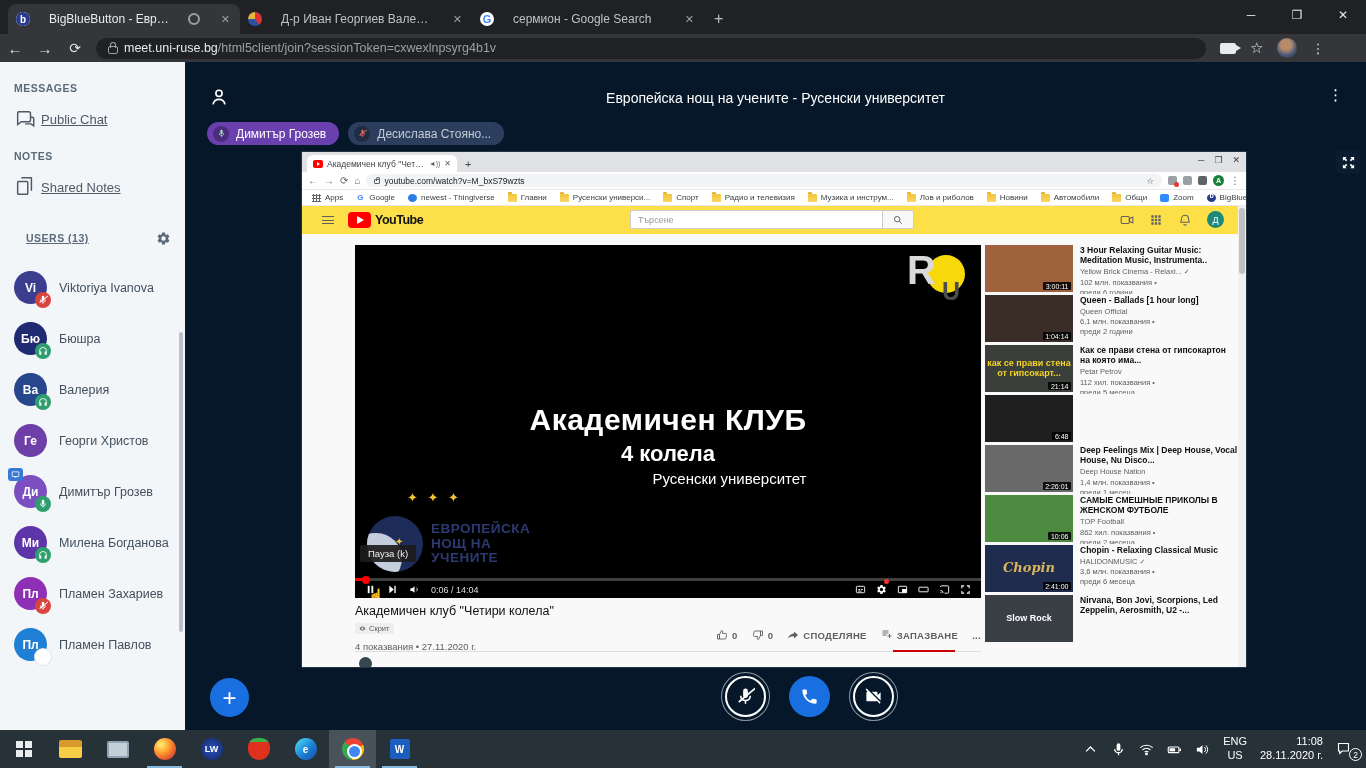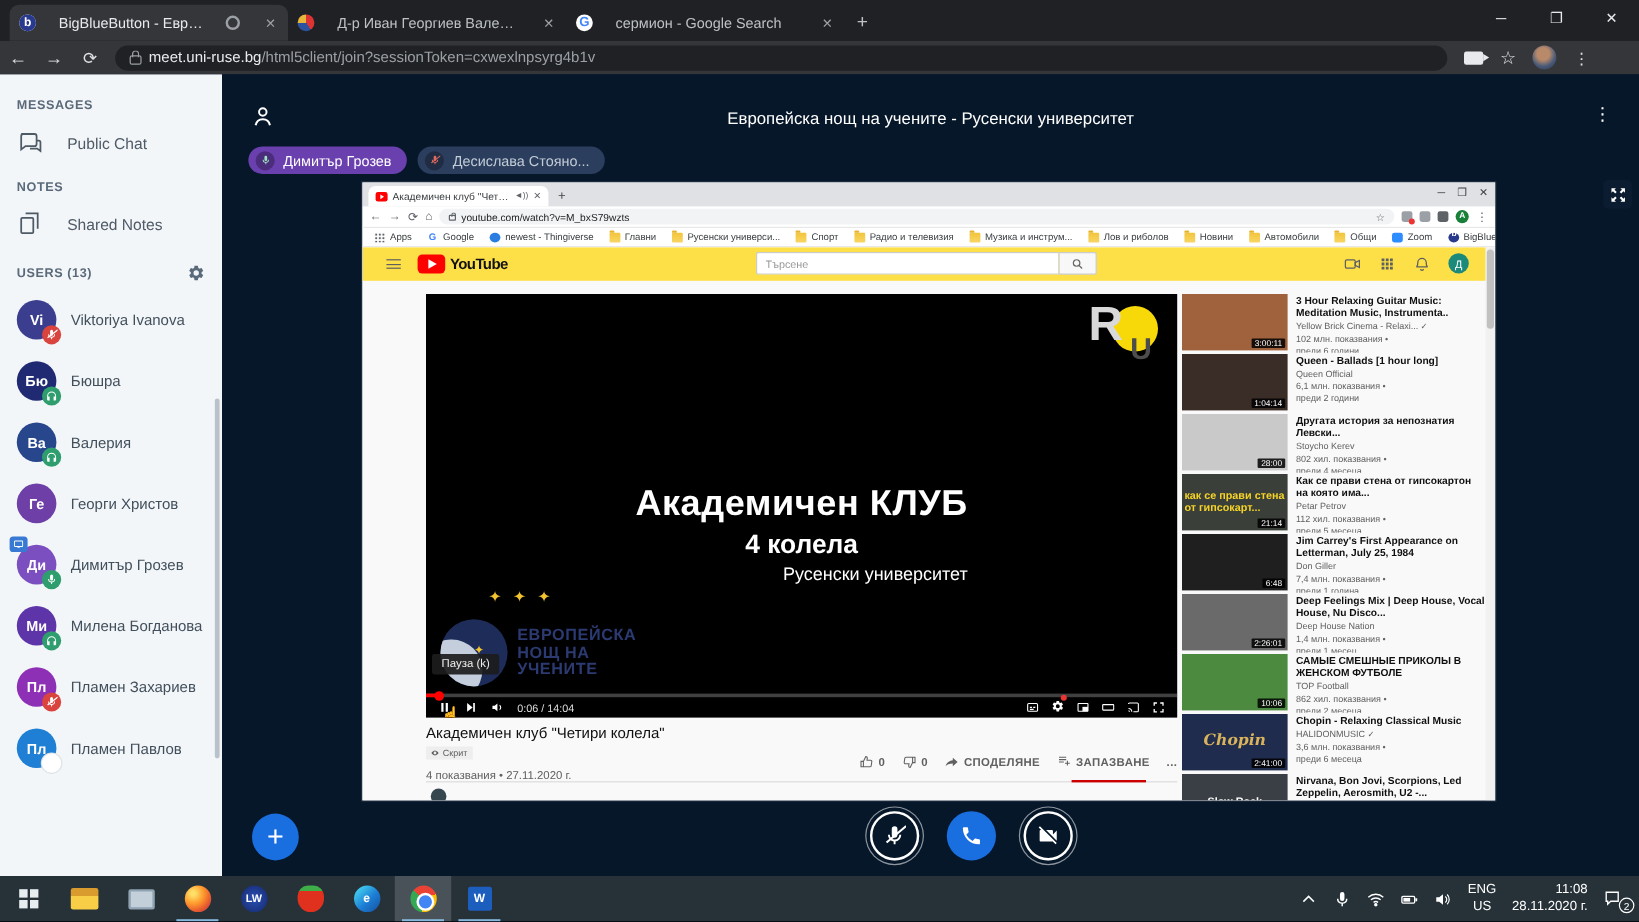--- a/index.html
+++ b/index.html
@@ -45,21 +45,21 @@
   .cam-ic::after { content:""; position:absolute; right:-5px; top:2px; border-left:5px solid #e8eaed;
     border-top:3px solid transparent; border-bottom:3px solid transparent; }
   .star-ic { color:#dfe1e5; font-size:15px; }
   .prof-av { width:20px; height:20px; border-radius:50%;
     background:radial-gradient(circle at 45% 35%, #b98a6a 30%, #4a5a78 60%, #243044); }
   .dots-v { color:#dfe1e5; font-size:13px; letter-spacing:0; margin-right:12px; }
 
   
   .sidebar { position:absolute; left:0; top:62px; width:185px; height:668px; background:#f3f6f9; overflow:hidden; }
   .panel-label { margin:20px 0 0 14px; font-size:10.5px; font-weight:bold; color:#5a6a7a; letter-spacing:.5px; }
-  .panel-row { display:flex; align-items:center; gap:20px; margin:14px 0 0 14px; color:#4e5a66; font-size:13px; }
+  .panel-row { display:flex; align-items:center; gap:5px; margin:14px 0 0 14px; color:#4e5a66; font-size:13px;text-decoration:underline; }
   .users-head { display:flex; align-items:center; justify-content:space-between; margin:22px 14px 6px 14px; }
   .userlist { position:relative; }
   .user-row { display:flex; align-items:center; gap:12px; height:51px; padding-left:14px; }
   .avatar { position:relative; width:33px; height:33px; border-radius:50%; flex:0 0 33px;
     display:flex; align-items:center; justify-content:center; color:#fff; font-size:12px; font-weight:bold; }
   .uname { font-size:12.5px; color:#42505c; white-space:nowrap; overflow:hidden; text-overflow:ellipsis; max-width:118px; }
   .ubadge { position:absolute; right:-4px; bottom:-4px; width:16px; height:16px; border-radius:50%;
     display:flex; align-items:center; justify-content:center; }
   .ubadge svg { display:none; width:10px; height:10px; }
   .ubadge.v-muted { background:#d9443e; } .ubadge.v-muted .ub-micoff { display:block; }
@@ -210,21 +210,21 @@
   .vact { display:flex; align-items:center; gap:4px; }
   .vdivider { position:absolute; left:0; right:0; top:47px; border-bottom:1px solid #ddd; }
   .redseg { position:absolute; left:538px; width:62px; top:46px; height:2px; background:#c00; }
   .chanav { position:absolute; left:4px; top:53px; width:13px; height:13px; border-radius:50%; background:#37474f; }
 
   
   .sugs { position:absolute; left:683px; top:39px; width:253px; }
   .sug { display:flex; gap:7px; height:49px; margin-bottom:1px; }
   .thumb { position:relative; width:88px; height:47px; flex:0 0 88px; display:flex; align-items:center;
     justify-content:center; overflow:hidden; }
-  .thumb-text { font-size:9px; font-weight:bold; text-align:left; line-height:1.1; padding:0 2px; }
+  .thumb-text { font-size:9px; font-weight:bold; text-align:center; line-height:1.1; padding:0 2px; }
   .thumb-text:empty { display:none; }
   .thumb-text.v-script { font-family:"DejaVu Serif", serif; font-style:italic; font-size:13px; }
   .dur { position:absolute; right:2px; bottom:2px; background:rgba(0,0,0,.85); color:#fff; font-size:7px;
     padding:0.5px 2.5px; border-radius:1px; }
   .dur:empty { display:none; }
   .smeta { flex:1; overflow:hidden; }
   .stitle { font-size:8.5px; font-weight:bold; color:#0f0f0f; line-height:1.2; max-height:21px; overflow:hidden; }
   .schan, .sviews, .sage { font-size:7.5px; color:#606060; line-height:1.35; white-space:nowrap;
     overflow:hidden; text-overflow:ellipsis; }
   .schan { margin-top:2px; }
@@ -329,21 +329,21 @@
     </div>
     <div class="panel-label">NOTES</div>
     <div class="panel-row">
       <svg viewBox="0 0 24 24" width="22" height="22" fill="none" stroke="#4e5a66" stroke-width="1.6">
           <rect x="4" y="6" width="11" height="14" rx="1"></rect>
           <path d="M8 2h11v14"></path>
         </svg>
       <span>Shared Notes</span>
     </div>
     <div class="users-head">
-      <span class="panel-label" style="margin:0;">USERS (13)</span>
+      <span class="panel-label" style="margin:12px;text-decoration:underline;">USERS (13)</span>
       <svg viewBox="0 0 24 24" width="15" height="15" fill="#5a6a7a">
           <path d="M19.14 12.94c.04-.3.06-.61.06-.94 0-.32-.02-.64-.07-.94l2.03-1.58c.18-.14.23-.41.12-.61l-1.92-3.32c-.12-.22-.37-.29-.59-.22l-2.39.96c-.5-.38-1.03-.7-1.62-.94l-.36-2.54c-.04-.24-.24-.41-.48-.41h-3.84c-.24 0-.43.17-.47.41l-.36 2.54c-.59.24-1.13.57-1.62.94l-2.39-.96c-.22-.08-.47 0-.59.22L2.74 8.87c-.12.21-.08.47.12.61l2.03 1.58c-.05.3-.09.63-.09.94s.02.64.07.94l-2.03 1.58c-.18.14-.23.41-.12.61l1.92 3.32c.12.22.37.29.59.22l2.39-.96c.5.38 1.03.7 1.62.94l.36 2.54c.05.24.24.41.48.41h3.84c.24 0 .44-.17.47-.41l.36-2.54c.59-.24 1.13-.56 1.62-.94l2.39.96c.22.08.47 0 .59-.22l1.92-3.32c.12-.22.07-.47-.12-.61l-2.01-1.58zM12 15.6A3.6 3.6 0 1 1 12 8.4a3.6 3.6 0 0 1 0 7.2z"></path>
         </svg>
     </div>
     <div class="userlist">
 
         <div class="user-row">
           <div class="avatar" style="background: rgb(59, 62, 143);">
             <span>Vi</span>
 
@@ -773,56 +773,38 @@
                 <span class="dur">1:04:14</span>
               </div>
               <div class="smeta">
                 <div class="stitle">Queen - Ballads [1 hour long]</div>
                 <div class="schan"><span>Queen Official</span></div>
                 <div class="sviews">6,1 млн. показвания •</div>
                 <div class="sage">преди 2 години</div>
               </div>
             </div>
 
-            <div class="sug">
-              <div class="thumb" style="background: rgb(201, 201, 201);">
-
-                <span class="dur">28:00</span>
-              </div>
-              <div class="smeta">
-                <div class="stitle">Другата история за непознатия Левски...</div>
-                <div class="schan"><span>Stoycho Kerev</span></div>
-                <div class="sviews">802 хил. показвания •</div>
-                <div class="sage">преди 4 месеца</div>
-              </div>
-            </div>
 
             <div class="sug">
               <div class="thumb" style="background: rgb(58, 63, 58);">
                 <span class="thumb-text" style="color: rgb(245, 211, 39);">как се прави стена от гипсокарт...</span>
                 <span class="dur">21:14</span>
               </div>
               <div class="smeta">
                 <div class="stitle">Как се прави стена от гипсокартон на която има...</div>
                 <div class="schan"><span>Petar Petrov</span></div>
                 <div class="sviews">112 хил. показвания •</div>
                 <div class="sage">преди 5 месеца</div>
               </div>
             </div>
 
             <div class="sug">
               <div class="thumb" style="background: rgb(31, 31, 31);">
 
                 <span class="dur">6:48</span>
-              </div>
-              <div class="smeta">
-                <div class="stitle">Jim Carrey's First Appearance on Letterman, July 25, 1984</div>
-                <div class="schan"><span>Don Giller</span></div>
-                <div class="sviews">7,4 млн. показвания •</div>
-                <div class="sage">преди 1 година</div>
               </div>
             </div>
 
             <div class="sug">
               <div class="thumb" style="background: rgb(106, 106, 106);">
 
                 <span class="dur">2:26:01</span>
               </div>
               <div class="smeta">
                 <div class="stitle">Deep Feelings Mix | Deep House, Vocal House, Nu Disco...</div>

